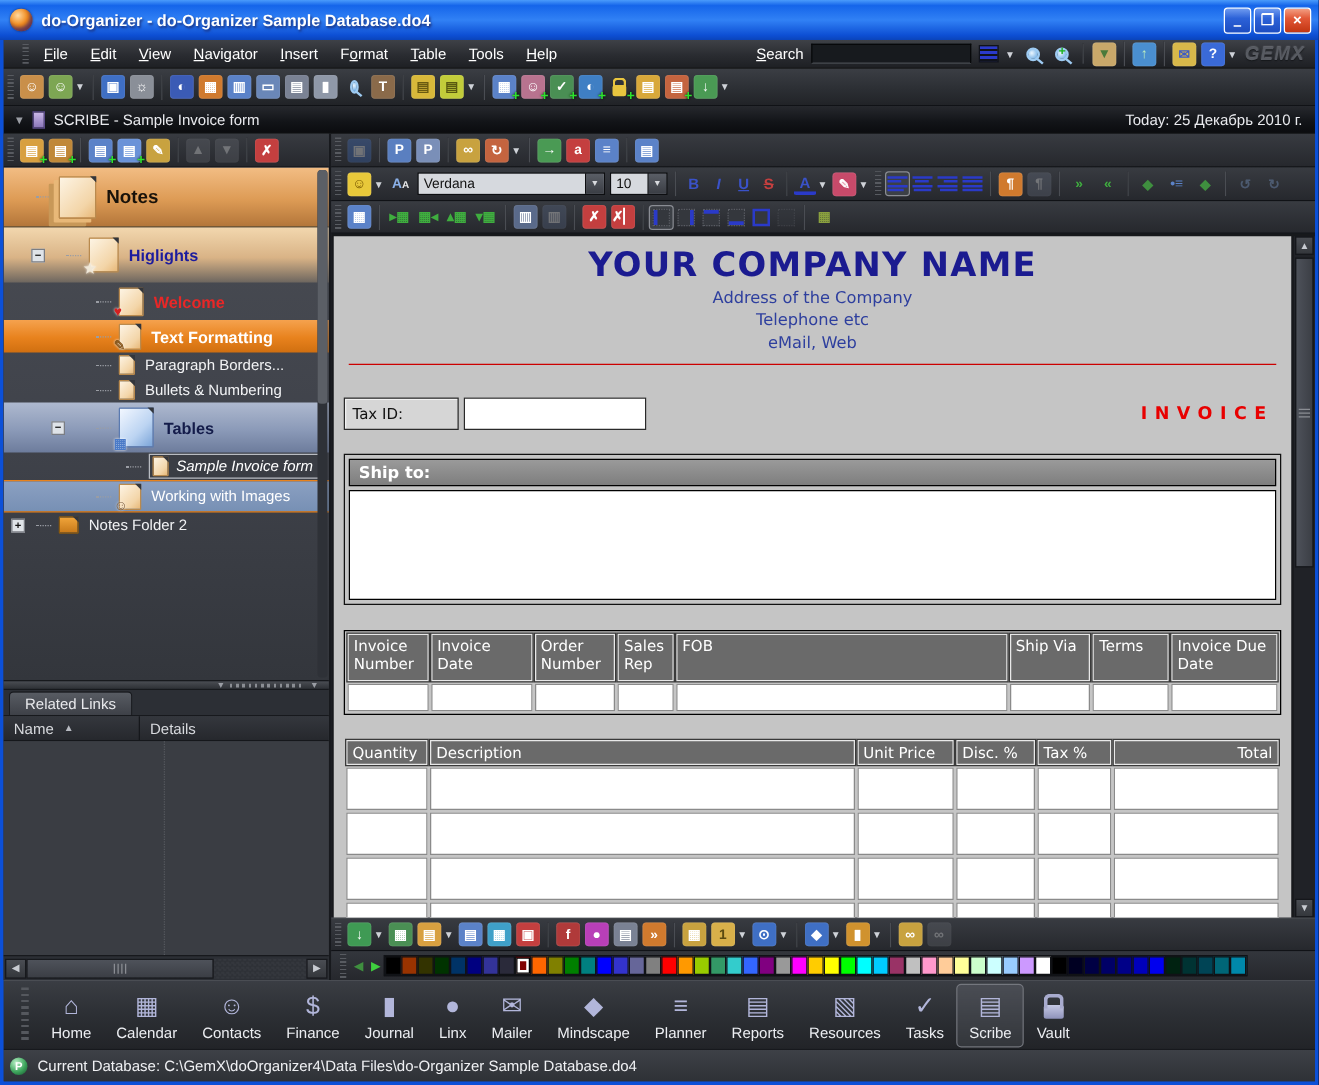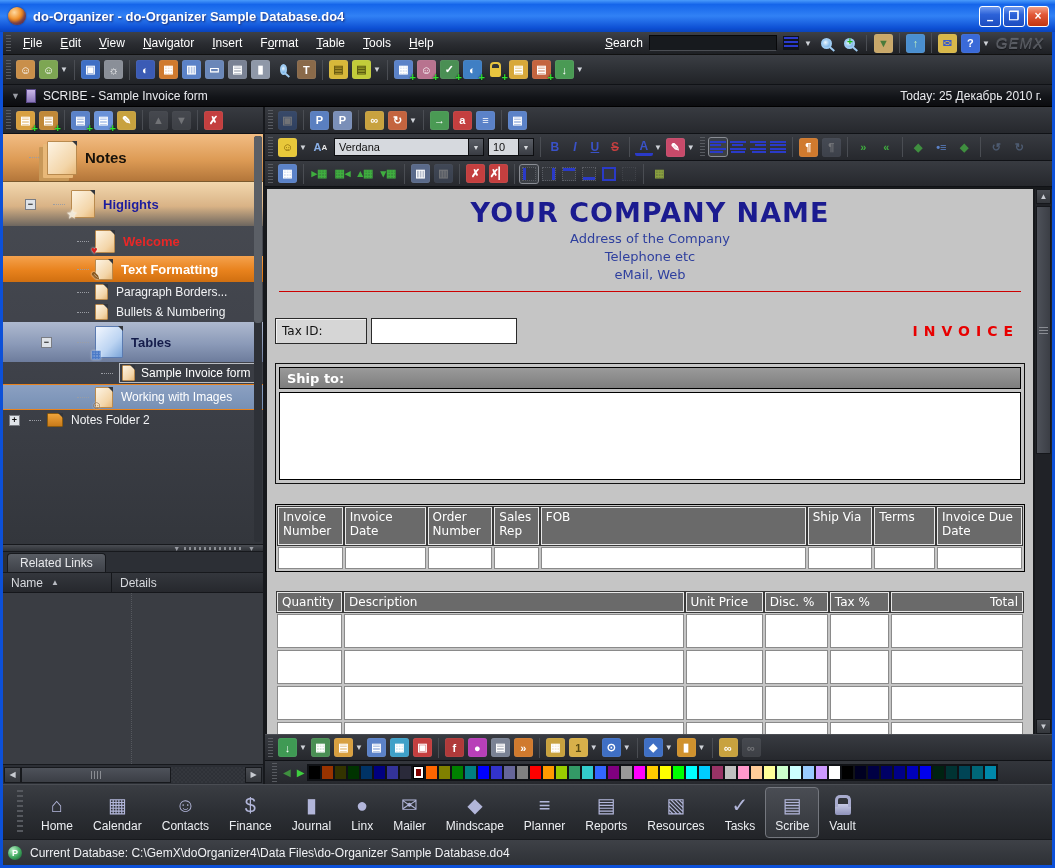--- a/index.html
+++ b/index.html
@@ -19,39 +19,39 @@
     background:linear-gradient(180deg,#6f9bf0 0%,#2c62d8 40%,#1c4cc0 100%); }
   .wbtn.close { background:linear-gradient(180deg,#f3a084 0%,#e25837 40%,#c13511 100%); }
   .wbtn.min span { margin-top:8px; }
 
   
   .framebody { margin:0 3px 3px; height:833px; background:#2b2e33; display:flex; flex-direction:column; }
 
   
   .menubar { height:23px; display:flex; align-items:center;
     background:linear-gradient(180deg,#3e4147 0%,#2a2c31 55%,#1e2024 100%);
-    border-bottom:1px solid #111; color:#fff; font-size:12px; }
+    border-bottom:1px solid #111; color:#fff; font-size:12px;padding-left:12px; }
   .grip { width:5px; height:70%; margin:0 3px; background:repeating-linear-gradient(180deg,#585b61 0 1px,transparent 1px 3px); }
   .menu-item { padding:3px 9px; cursor:default; }
   .menu-item u { text-decoration:underline; }
   .menubar .spacer { flex:1; }
   .search-label { margin:0 6px 0 2px; }
   .search-label u { text-decoration:underline; }
   .search-input { width:128px; height:16px; background:#171a1e; border:1px solid #07080a;
     border-bottom-color:#4a4d53; color:#ddd; font-size:11px; padding:0 3px; }
   .mini-list { width:16px; height:14px; margin:0 2px 0 6px;
     background:repeating-linear-gradient(180deg,#2a3acc 0 2px,#10131c 2px 4px); border:1px solid #10131c; }
   .dd-arrow { color:#cfd2d8; font-size:8px; margin:0 3px; }
   .mag { width:11px; height:11px; border:2px solid #9ecbf2; border-radius:50%; position:relative; display:inline-block; margin:0 6px;
     background:radial-gradient(circle at 35% 35%, #eaf6ff, #5aa0e0); }
   .mag::after { content:""; position:absolute; width:6px; height:2px; background:#9ecbf2;
     bottom:-3px; right:-5px; transform:rotate(40deg); }
   .mag.plus::before { content:"+"; position:absolute; top:-4px; left:1px; color:#1cb31c; font-size:10px; font-weight:bold; }
   .vsep { width:1px; height:70%; background:#0f1114; border-right:1px solid #4a4d53; margin:0 5px; }
-  .gemx { font-size:15px; font-weight:normal; font-style:italic; letter-spacing:1px;
+  .gemx { font-size:15px; font-weight:bold; font-style:italic; letter-spacing:1px;
     color:#585b62; text-shadow:0 1px 1px #15171a, 0 -1px 1px #6a6d74; margin:0 8px 0 4px; }
 
   
   .toolbar { display:flex; align-items:center; }
   .maintb { height:30px; background:linear-gradient(180deg,#3b3e44 0%,#2c2f34 55%,#212327 100%); border-bottom:1px solid #101216; }
   .ti { width:19px; height:19px; margin:0 2px; border-radius:3px; position:relative;
     display:flex; align-items:center; justify-content:center;
     font-size:11px; font-weight:bold; color:#fff; box-shadow:inset 0 0 1px rgba(255,255,255,.35); }
   .ti.flat { box-shadow:none; }
   .ti.dim { opacity:.32; }
@@ -89,21 +89,21 @@
   .doc { background:linear-gradient(135deg,#fdf4e4 0%,#f3d5a8 70%,#e8b878 100%); border:1px solid #b98a4e; border-radius:1px; position:relative; }
   .doc::after { content:""; position:absolute; right:-1px; top:-1px; border-style:solid; border-width:0 5px 5px 0; border-color:transparent #33363c transparent transparent; }
   .doc.blue { background:linear-gradient(135deg,#f2f7ff 0%,#bcd4f2 60%,#7aa4d8 100%); border-color:#5a7ab0; }
   .ovl { position:absolute; left:-4px; bottom:-3px; font-size:11px; text-shadow:0 0 2px #fff; }
   .row-root { height:48px; background:linear-gradient(180deg,#f2bd84 0%,#dd9b55 55%,#b3763a 100%); color:#18120a; font-weight:bold; font-size:15px; border-bottom:1px solid #7a5a2e; }
   .row-tan { height:44px; background:linear-gradient(180deg,#f2d7ae 0%,#d9b386 55%,#6d665f 100%); color:#1c1c9e; font-weight:bold; font-size:13px; }
   .row-red { height:30px; color:#e82727; font-weight:bold; font-size:13px; }
   .row-sel { height:26px; background:linear-gradient(180deg,#f5a24e 0%,#e8821d 55%,#d06f10 100%); font-weight:bold; font-size:13px; }
   .row-plain { height:20px; color:#f2f3f5; }
   .row-blue { height:40px; background:linear-gradient(180deg,#aeb9cf 0%,#8b9ab8 55%,#6d7c9c 100%); color:#141c4a; font-weight:bold; font-size:13px; }
-  .row-focus { height:22px; }
+  .row-focus { height:22px;font-style:italic; }
   .row-focus .focusbox { display:flex; align-items:center; border:1px solid #b9bcc2; background:#3a3d44; padding:1px 6px 1px 2px; gap:6px; }
   .row-steel { height:26px; background:linear-gradient(180deg,#8ba0c2 0%,#7790b4 100%); border-top:1px solid #e8821d; border-bottom:1px solid #e8821d; }
 
   .splitter { height:8px; background:linear-gradient(180deg,#4a4d53,#2e3136); border-top:1px solid #17191d; border-bottom:1px solid #17191d;
     display:flex; align-items:center; justify-content:flex-end; gap:4px; padding-right:8px; }
   .splitter .dots { width:60px; height:3px; background:repeating-linear-gradient(90deg,#8a8d93 0 2px,transparent 2px 5px); }
   .splitter .sarr { color:#9a9da4; font-size:7px; }
 
   .rl-tabs { height:21px; background:#2c2f35; display:flex; align-items:flex-end; padding-left:4px; border-bottom:1px solid #17191d; }
   .rl-tab { background:linear-gradient(180deg,#585c63,#3e4148); color:#e8e9ec; font-size:12px; padding:2px 12px;

